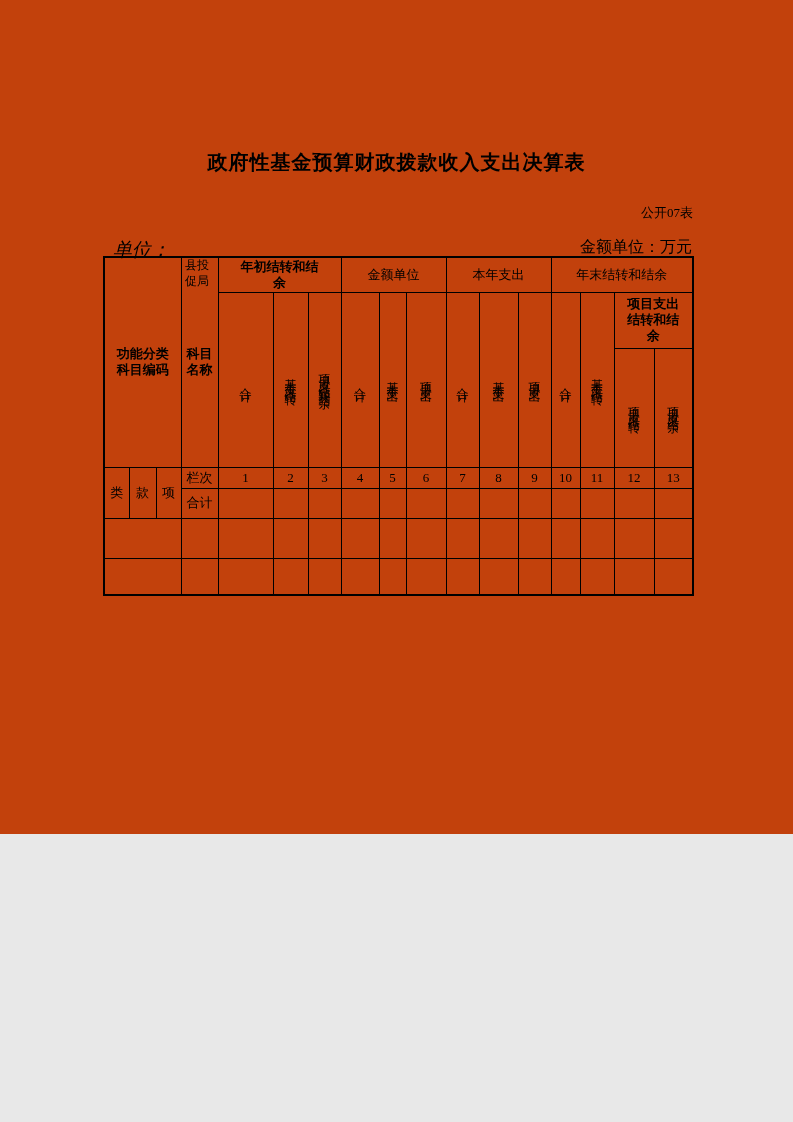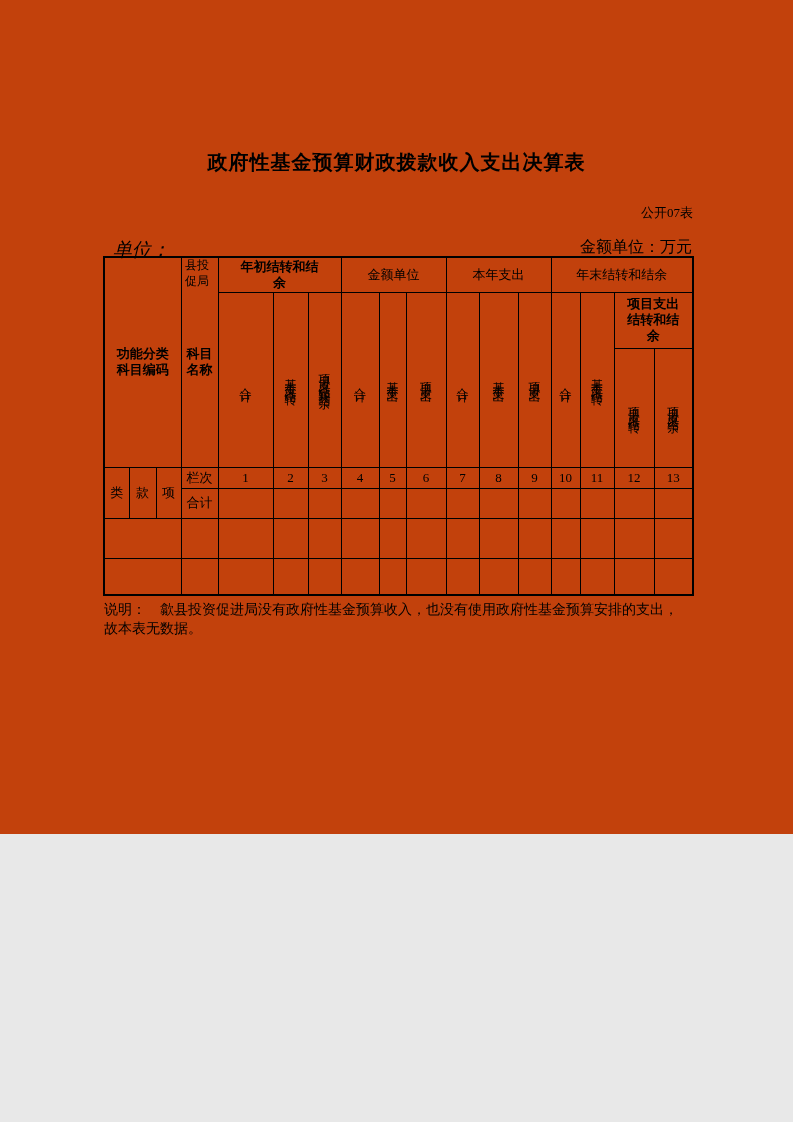--- a/index.html
+++ b/index.html
@@ -193,17 +193,15 @@
       <td></td>
       <td></td>
       <td></td>
       <td></td>
       <td></td>
       <td></td>
     </tr>
   </tbody>
     </table>
 
-  <div class="note">说明：　歙县投资促进局没有政府性基金预算收入，也没有使用政府性基金预算安排的支出，
-故本表无数据。</div>
   <div class="page-number">–12–</div>
 
 </div>
 
 </body></html>

